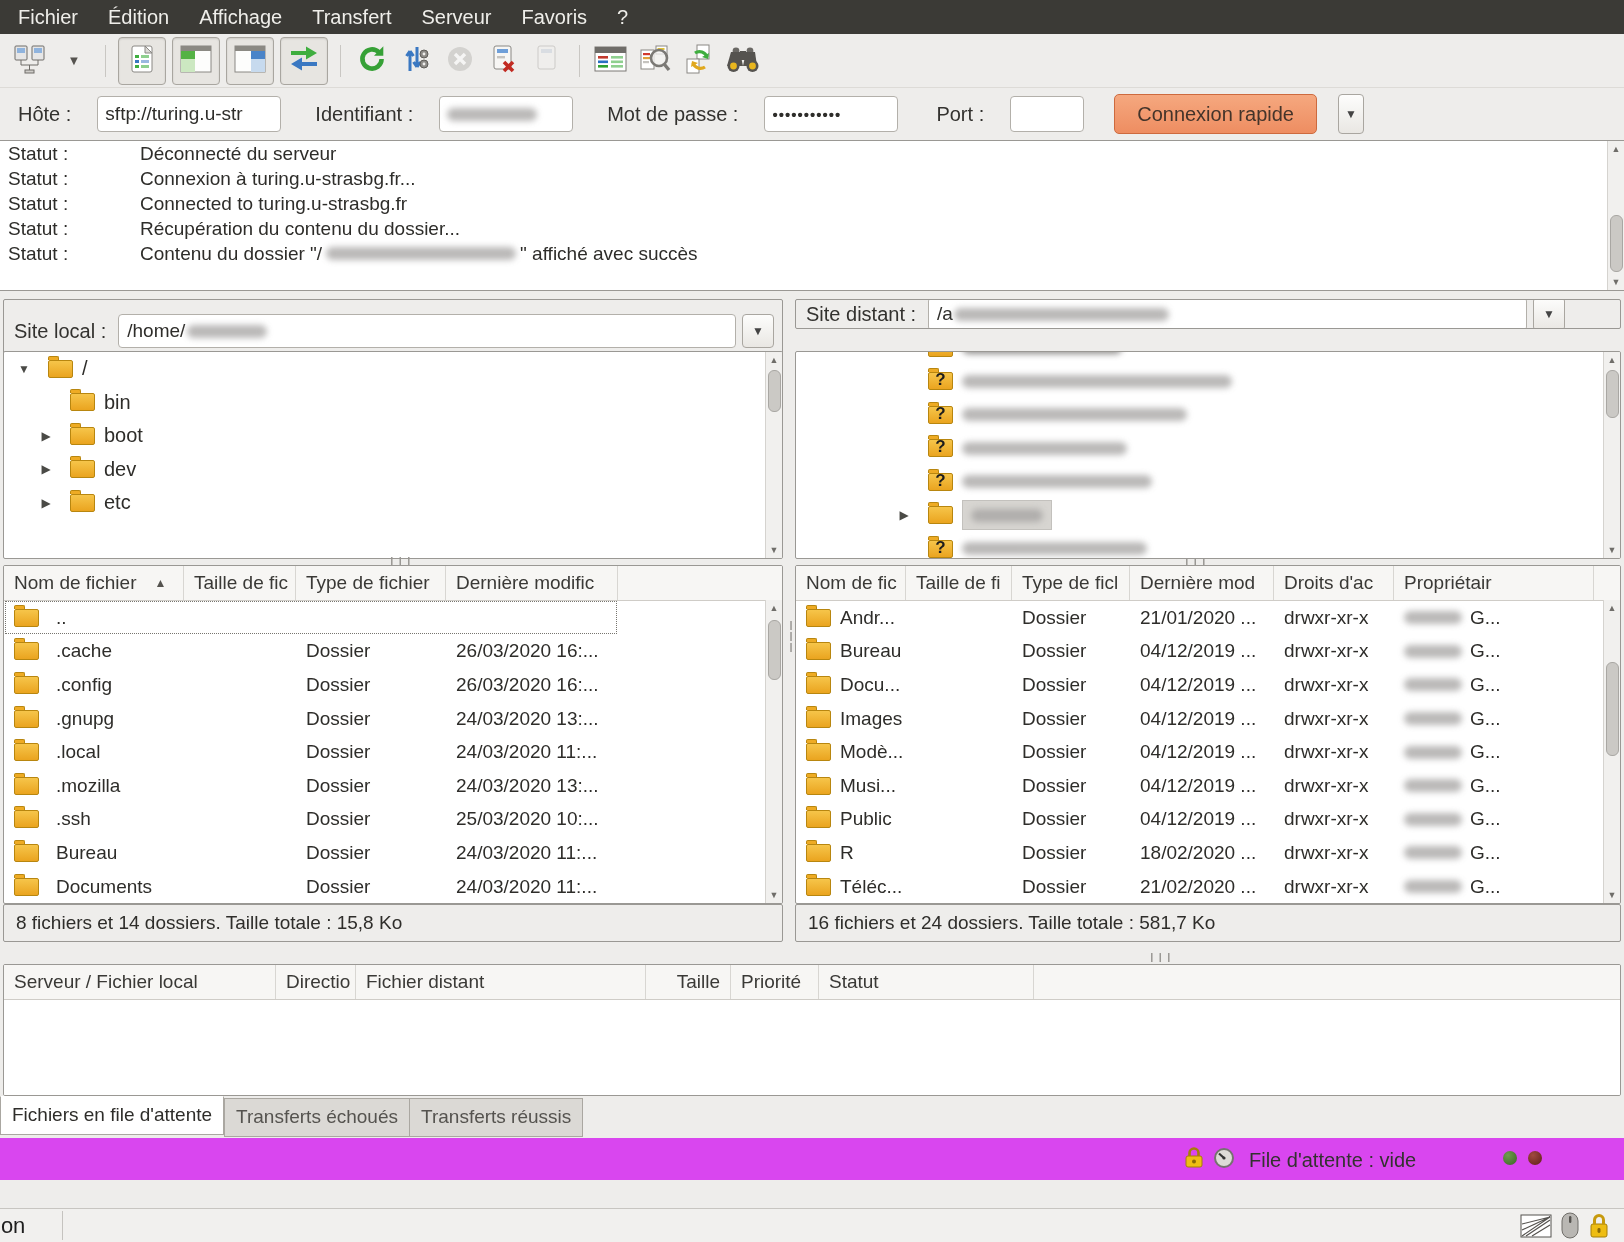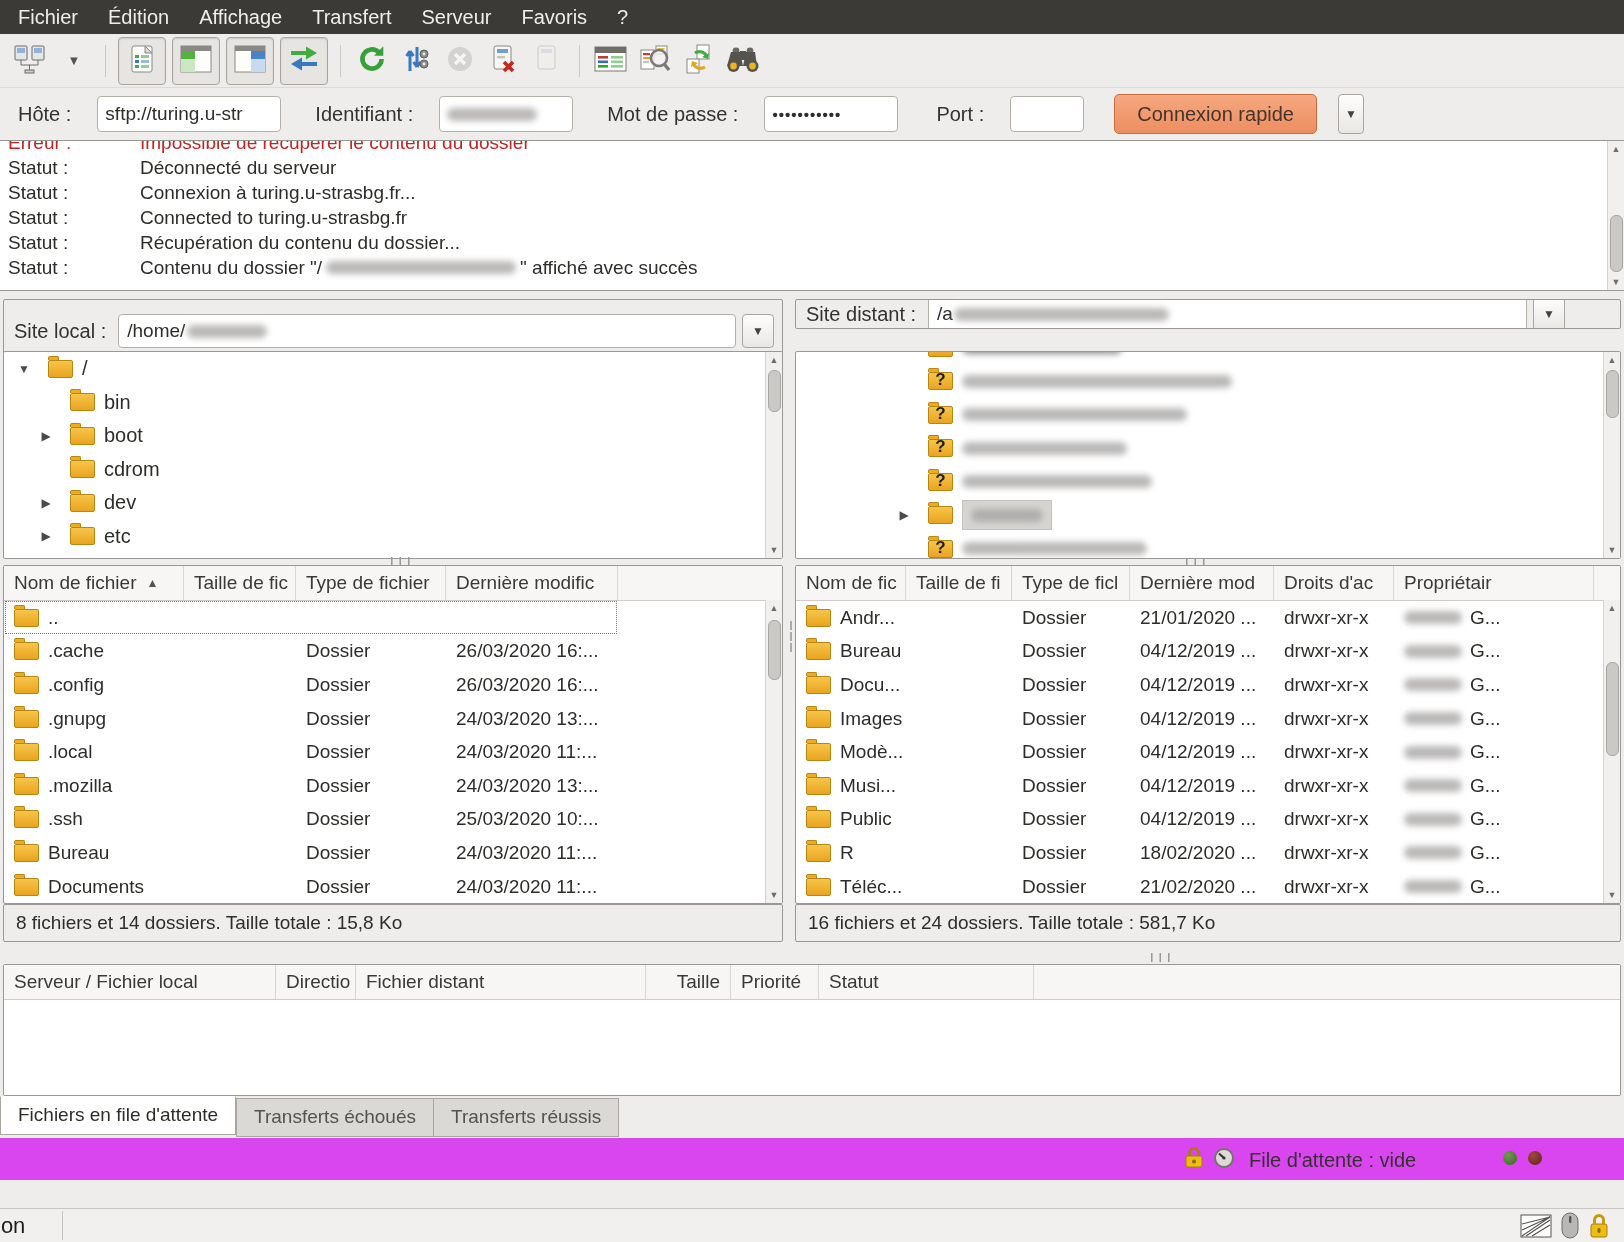--- a/index.html
+++ b/index.html
@@ -76,21 +76,21 @@
 
   
   .hdr-row{display:flex;height:34px;background:#f7f6f4;border-bottom:1px solid #cfccc7;
            font-size:19px;color:#3a3936;align-items:center;}
   .hcell{border-right:1px solid #d8d6d2;height:100%;display:flex;align-items:center;
          padding-left:10px;box-sizing:border-box;overflow:hidden;white-space:nowrap;}
   .sort{font-size:12px;color:#55534f;margin-left:10px;}
   .flist-row{position:relative;display:flex;height:33.6px;align-items:center;font-size:19px;white-space:nowrap;}
   .cell{display:flex;align-items:center;height:100%;padding-left:10px;box-sizing:border-box;overflow:hidden;flex:none;}
   .cell .folder{margin-left:0;}
-  .lc0{width:180px;} .lc1{width:112px;} .lc2{width:150px;} .lc3{width:172px;}
+  .lc0{width:180px;gap:8px;} .lc1{width:112px;} .lc2{width:150px;} .lc3{width:172px;}
   .rc0{width:110px;} .rc1{width:106px;} .rc2{width:118px;} .rc3{width:144px;} .rc4{width:120px;} .rc5{width:200px;}
   .fill{flex:1;border-right:none;}
   .flist-row.sel::after{content:"";position:absolute;left:1px;top:0;width:610px;height:31px;
         border:1px dotted #77756f;}
   .statusrow{display:flex;align-items:center;height:100%;padding-left:12px;font-size:19px;color:#2e2d2a;}
 
   
   .sb{position:absolute;top:0;right:0;width:16px;bottom:0;background:#f1f0ee;border-left:1px solid #d5d3cf;}
   .sb .ar{position:absolute;left:0;width:100%;height:16px;font-size:9px;color:#6f6d69;
           text-align:center;line-height:16px;}
@@ -99,21 +99,21 @@
 
   
   .hgrip{position:absolute;font-size:9px;letter-spacing:1px;color:#9a9894;}
 
   
   .qc0{width:272px;} .qc1{width:80px;} .qc2{width:290px;} .qc3{width:85px;justify-content:flex-end;padding-right:10px;}
   .qc4{width:88px;} .qc5{width:215px;}
 
   
   .tabs{position:absolute;left:0;top:1096px;width:100%;height:42px;display:flex;align-items:flex-start;}
-  .tab{font-size:19px;padding:7px 17px 8px;border:1px solid #aaa7a1;box-sizing:border-box;}
+  .tab{font-size:19px;padding:7px 11px 8px;border:1px solid #aaa7a1;box-sizing:border-box;}
   .tab.active{background:#fff;border-top:1px solid #fff;color:#2e2d2a;}
   .tab.inactive{background:#dbd9d5;color:#55534f;margin-top:2px;border-left:none;}
   .tab.inactive.first-inactive{border-left:1px solid #aaa7a1;}
 
   
   .statusbar{position:absolute;left:0;top:1138px;width:100%;height:42px;background:#d946ef;}
   .sb-group{position:absolute;left:1183px;top:8px;display:flex;align-items:center;}
   .sb-text{font-size:20px;color:#33322f;margin-left:14px;}
   .leds{position:absolute;right:82px;top:13px;display:flex;gap:11px;}
   .led{width:14px;height:14px;border-radius:50%;}
@@ -317,24 +317,20 @@
       </span>
     <span class="qlabel" style="margin-left:18px">Mot de passe :</span>
     <input class="qinput" style="width: 118px; font-size: 15px; letter-spacing: 1px; font-weight: bold;" value="•••••••••••">
     <span class="qlabel" style="margin-left:22px">Port :</span>
     <input class="qinput" style="width: 58px;" value="">
     <button class="qc-btn">Connexion rapide</button>
     <button class="qc-dd"><span>▼</span></button>
   </div>
 
   <div class="logpane">
-    <div class="logline err">
-      <span class="llabel">Erreur :</span>
-      <span>Impossible de récupérer le contenu du dossier</span>
-    </div>
     <div class="logline">
       <span class="llabel">Statut :</span>
       <span>Déconnecté du serveur</span>
     </div>
     <div class="logline">
       <span class="llabel">Statut :</span>
       <span>Connexion à turing.u-strasbg.fr...</span>
     </div>
     <div class="logline">
       <span class="llabel">Statut :</span>
@@ -379,25 +375,20 @@
     </div>
     <div class="trow ind1">
       <span class="exp"></span>
       <span class="folder"></span>
       <span>bin</span>
     </div>
     <div class="trow ind1">
       <span class="exp">▶</span>
       <span class="folder"></span>
       <span>boot</span>
-    </div>
-    <div class="trow ind1">
-      <span class="exp"></span>
-      <span class="folder"></span>
-      <span>cdrom</span>
     </div>
     <div class="trow ind1">
       <span class="exp">▶</span>
       <span class="folder"></span>
       <span>dev</span>
     </div>
     <div class="trow ind1">
       <span class="exp">▶</span>
       <span class="folder"></span>
       <span>etc</span>

